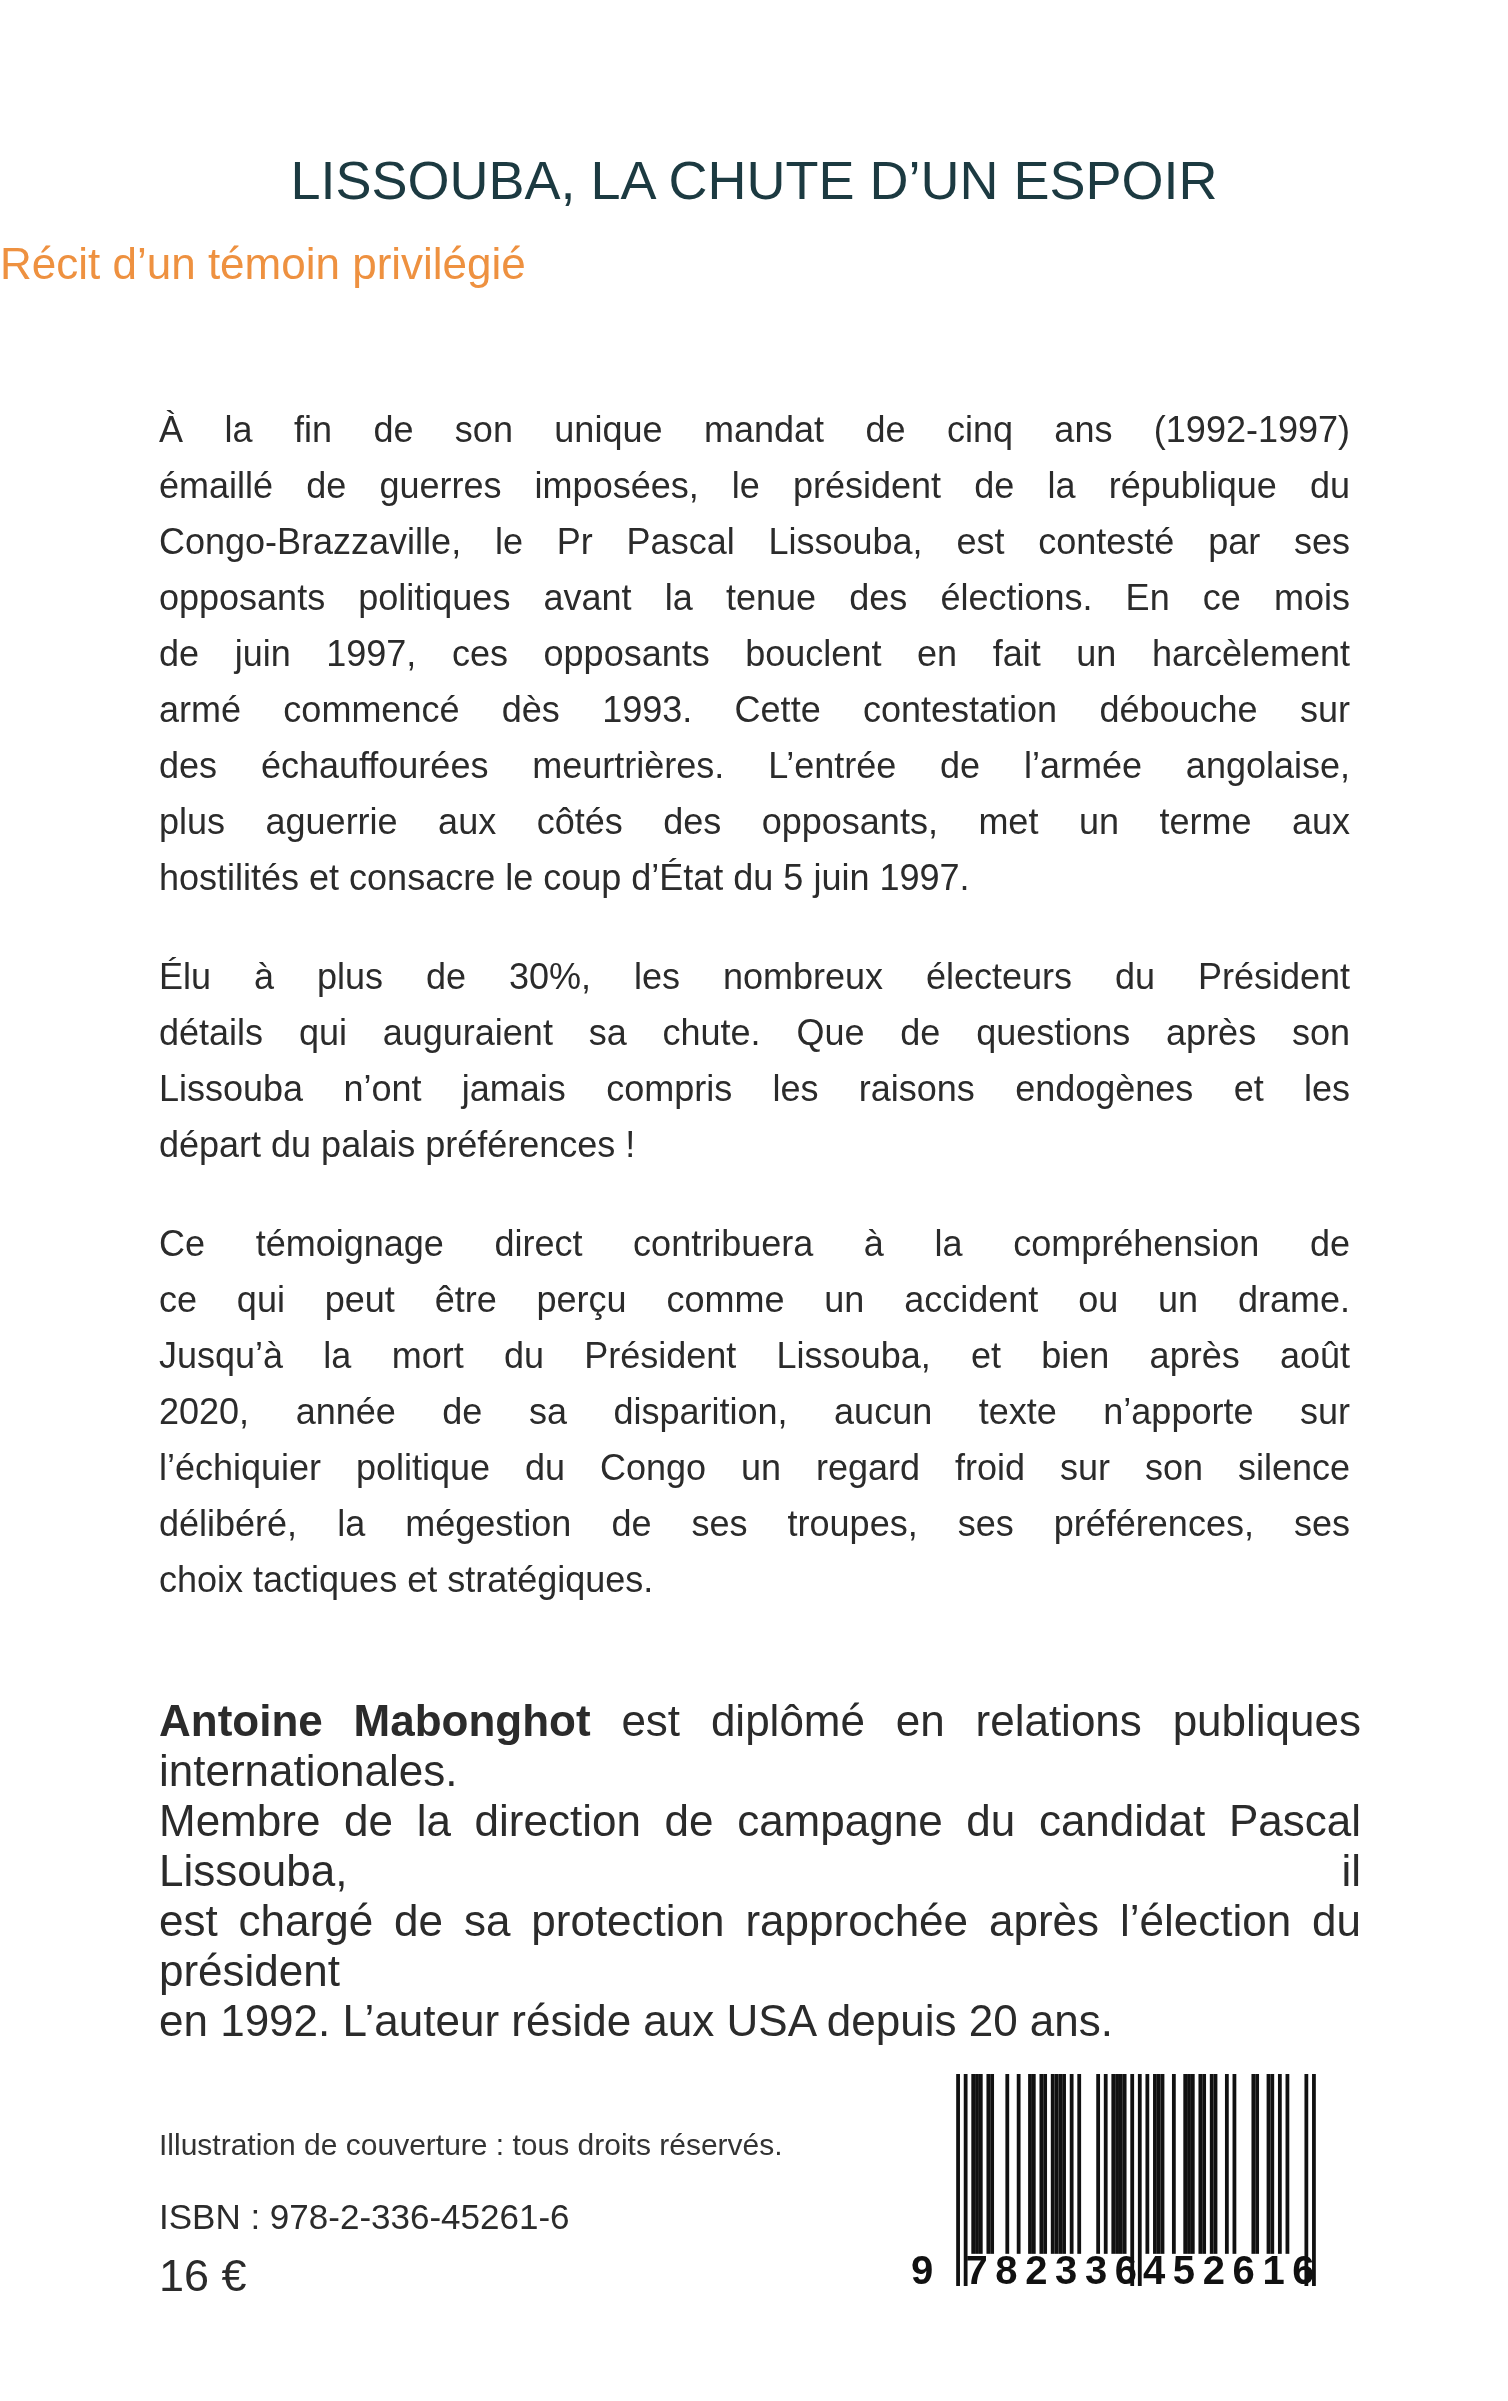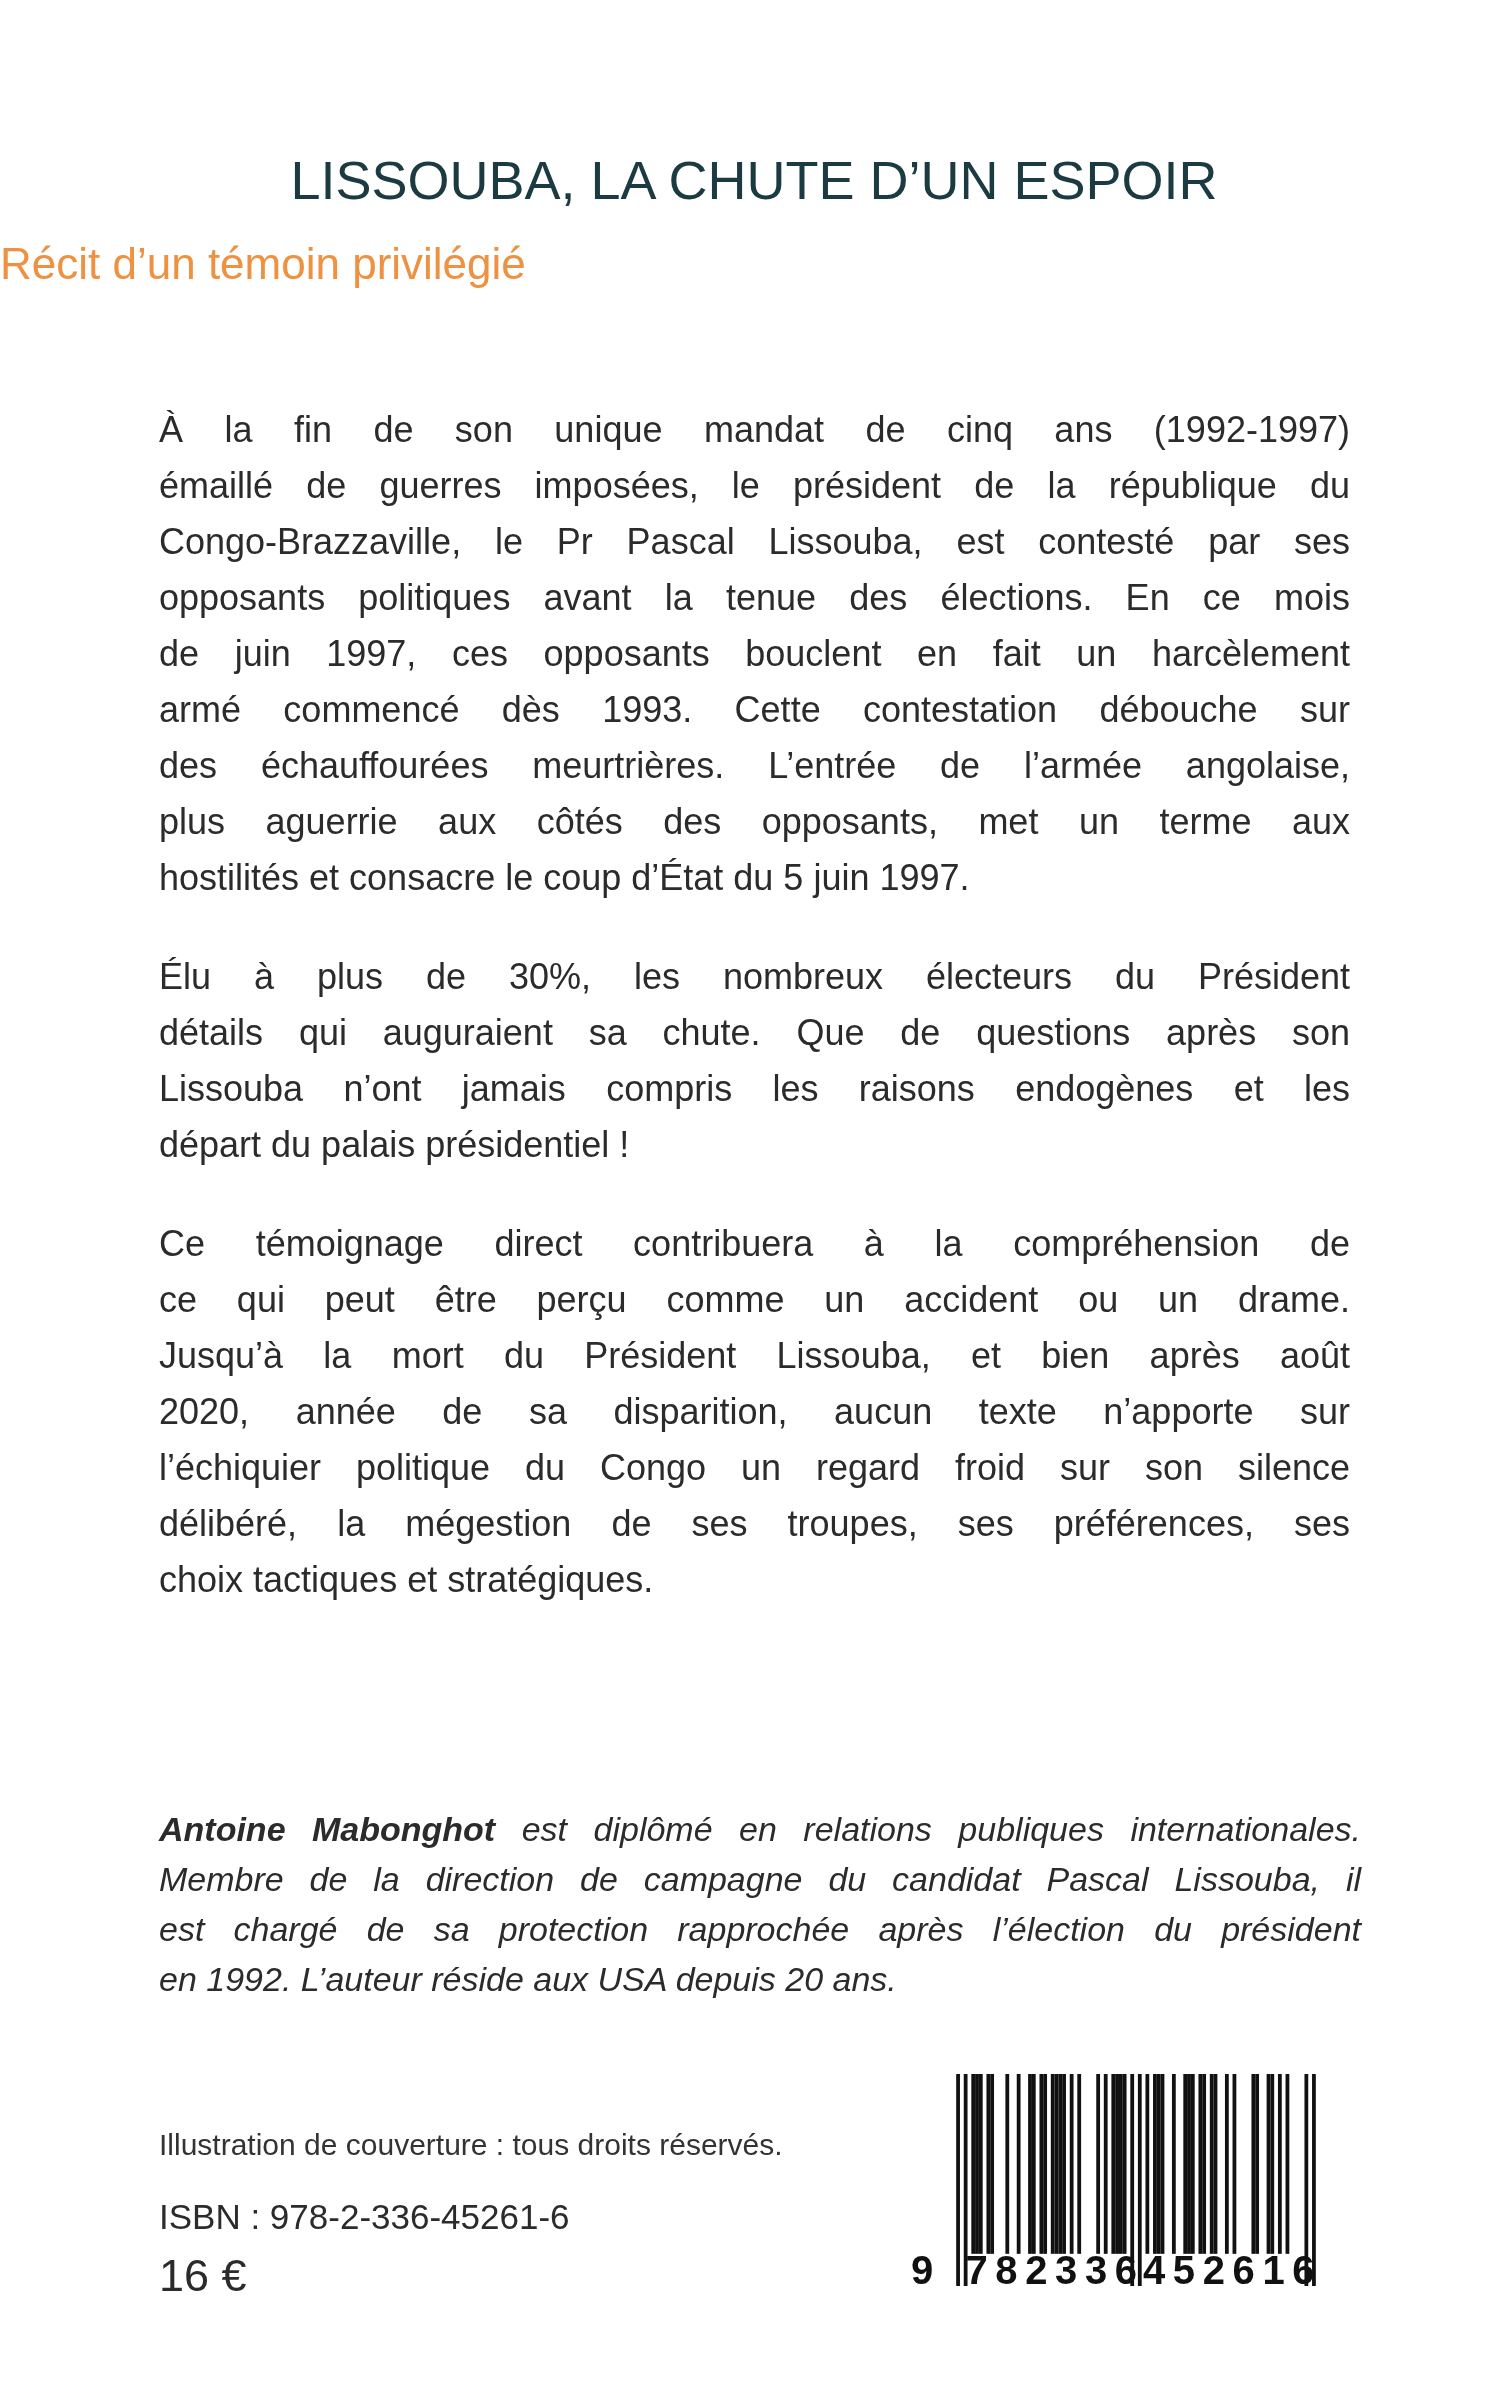--- a/index.html
+++ b/index.html
@@ -28,23 +28,22 @@
   }
   .synopsis{
     position:absolute;left:159px;width:1191px;top:402px;
     color:var(--body,#2b2b2b);
     font-size:36px;line-height:56px;
   }
   .par{margin:0 0 43px 0;}
   .line{text-align:justify;text-align-last:justify;}
   .line.last{text-align-last:left;}
   .bio{
-    position:absolute;left:159px;width:1202px;top:1804px;
-    font-style:italic;
-    font-size:34px;line-height:50px;
+    position:absolute;left:159px;width:1202px;top:1696px;
+    font-size:44px;line-height:50px;
     color:var(--body,#2b2b2b);
   }
   .bio-line{text-align:justify;text-align-last:justify;}
   .bio-line.last{text-align-last:left;}
   .bio-bold{font-weight:700;}
   .credit{
     position:absolute;left:159px;top:2127px;
     font-size:30px;line-height:1.2;color:#333333;
   }
   .isbn{
@@ -87,21 +86,21 @@
       <div class="line">de juin 1997, ces opposants bouclent en fait un harcèlement</div>
       <div class="line">armé commencé dès 1993. Cette contestation débouche sur</div>
       <div class="line">des échauffourées meurtrières. L’entrée de l’armée angolaise,</div>
       <div class="line">plus aguerrie aux côtés des opposants, met un terme aux</div>
       <div class="line last">hostilités et consacre le coup d’État du 5 juin 1997.</div>
     </div>
     <div class="par">
       <div class="line">Élu à plus de 30%, les nombreux électeurs du Président</div>
       <div class="line">détails qui auguraient sa chute. Que de questions après son</div>
       <div class="line">Lissouba n’ont jamais compris les raisons endogènes et les</div>
-      <div class="line last">départ du palais présidentiel !</div>
+      <div class="line last">départ du palais préférences !</div>
     </div>
     <div class="par">
       <div class="line">Ce témoignage direct contribuera à la compréhension de</div>
       <div class="line">ce qui peut être perçu comme un accident ou un drame.</div>
       <div class="line">Jusqu’à la mort du Président Lissouba, et bien après août</div>
       <div class="line">2020, année de sa disparition, aucun texte n’apporte sur</div>
       <div class="line">l’échiquier politique du Congo un regard froid sur son silence</div>
       <div class="line">délibéré, la mégestion de ses troupes, ses préférences, ses</div>
       <div class="line last">choix tactiques et stratégiques.</div>
     </div>

